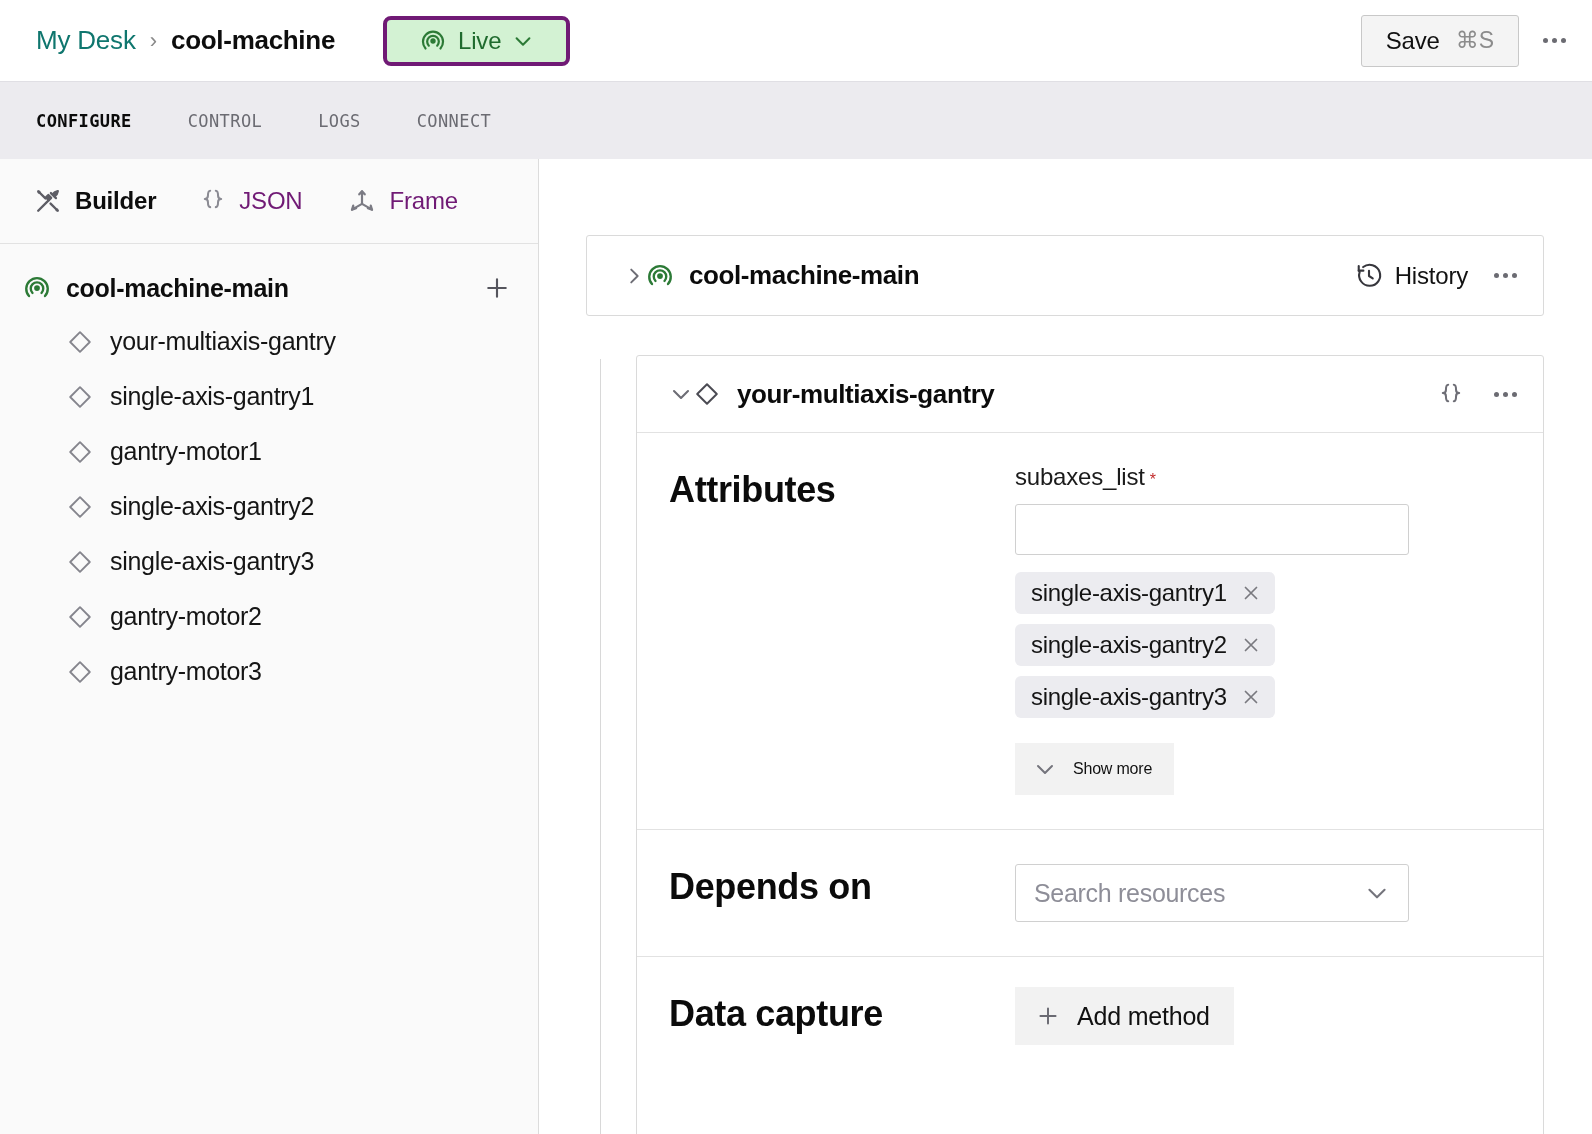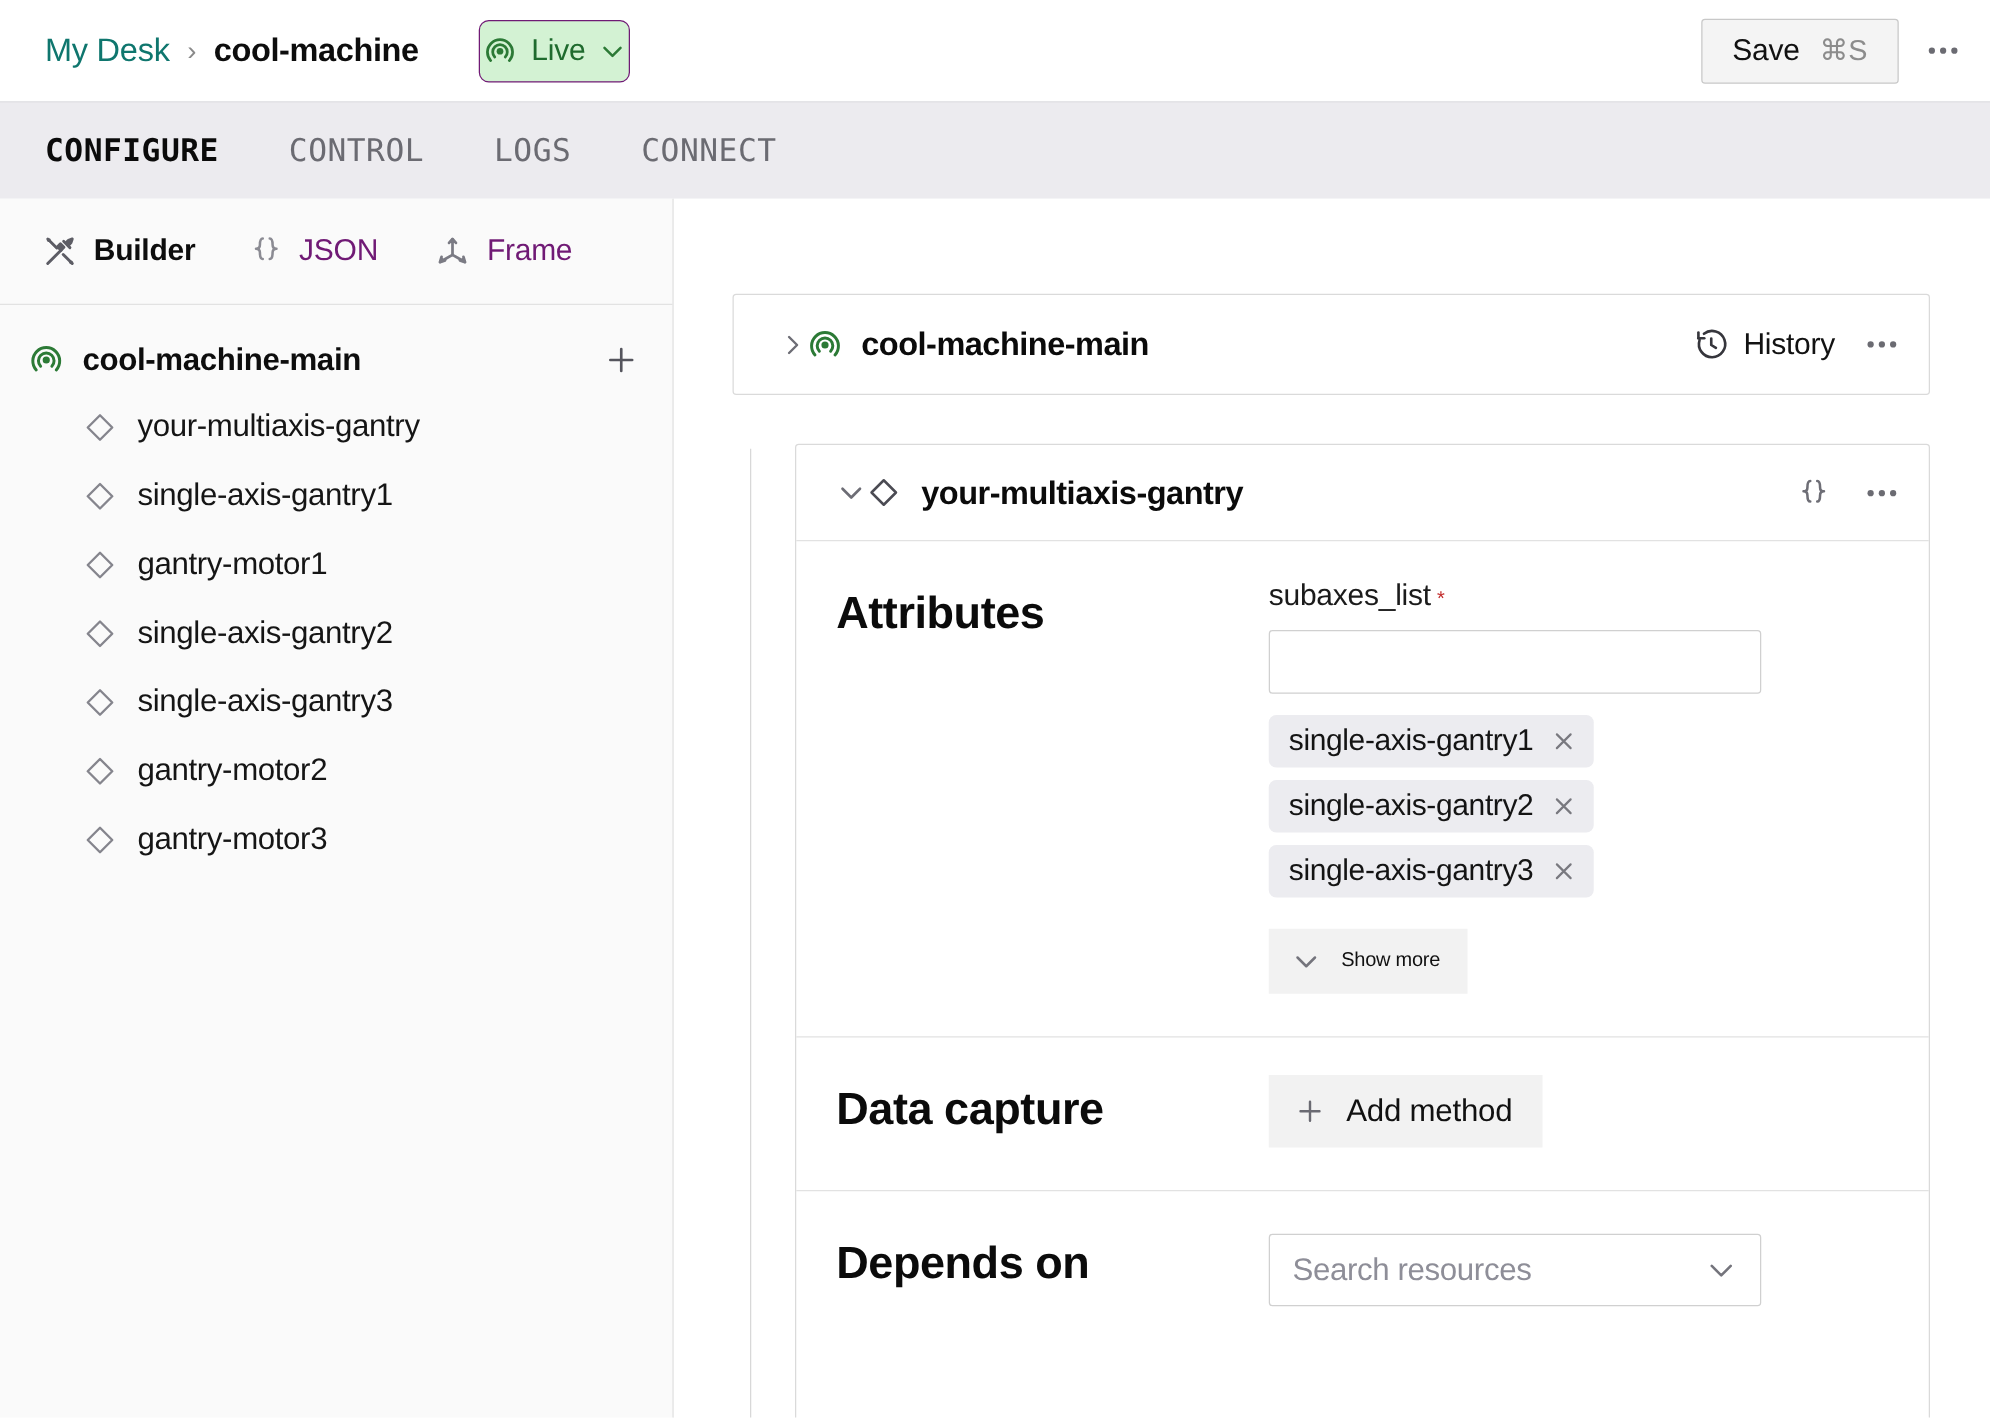--- a/index.html
+++ b/index.html
@@ -17,22 +17,22 @@
     background: #ffffff;
     display: flex; align-items: center;
   }
   .crumbs { display: flex; align-items: center; margin-left: 36px; gap: 14px; }
   .crumb-root { font-size: 26px; color: #0f766e; letter-spacing: -0.2px; }
   .crumb-sep { font-size: 22px; color: #8a8a8a; }
   .crumb-cur { font-size: 26px; font-weight: 700; color: #0d0d0d; letter-spacing: -0.3px; }
 
   .live-badge {
     margin-left: 48px;
-    height: 50px; padding: 0 2px;
-    background: #d3f2d3; border: 1px solid #701a75; border-radius: 8px;
+    height: 50px; padding: 0 32px;
+    background: #d3f2d3; border: 4px solid #701a75; border-radius: 8px;
     display: flex; align-items: center; gap: 11px;
   }
   .live-label { font-size: 24px; color: #1f6b2e; letter-spacing: -0.2px; }
 
   .topbar-right {
     margin-left: auto; margin-right: 22px;
     display: flex; align-items: center; gap: 20px;
   }
   .save-btn {
     height: 52px; padding: 0 24px;
@@ -46,21 +46,21 @@
 
   
   .tabstrip {
     position: absolute; left: 0; top: 81px; width: 1592px; height: 78px;
     background: #ecebef;
     border-top: 1px solid #e0dfe4;
     display: flex; align-items: center;
   }
   .tab {
     font-family: "DejaVu Sans Mono", monospace;
-    font-size: 25px; letter-spacing: 0.4px;
+    font-size: 17px; letter-spacing: 0.4px;
     color: #6b6b72; cursor: pointer;
   }
   .tab.active { color: #0b0b0b; font-weight: 700; }
   #tab0 { margin-left: 36px; }
   .tabstrip .tab + .tab { margin-left: 56px; }
 
   
   .sidebar {
     position: absolute; left: 0; top: 159px; width: 539px; height: 975px;
     background: #fafafa;
@@ -483,41 +483,41 @@
             <svg width="24" height="24" viewBox="0 0 24 24" fill="none" stroke="#74747c" stroke-width="2" stroke-linecap="round" stroke-linejoin="round">
                 <path d="M5 9l7 7 7-7"></path>
               </svg>
           </span>
           <span class="showmore-label">Show more</span>
         </button>
       </div>
     </div>
 
     <div class="row">
+      <div class="row-label">Depends on</div>
+      <div class="row-body">
+        <div class="select-box">
+          <span class="select-ph">Search resources</span>
+          <span class="select-chev">
+            <svg width="26" height="26" viewBox="0 0 24 24" fill="none" stroke="#74747c" stroke-width="1.9" stroke-linecap="round" stroke-linejoin="round">
+                <path d="M5 9l7 7 7-7"></path>
+              </svg>
+          </span>
+        </div>
+      </div>
+    </div>
+
+    <div class="row">
       <div class="row-label">Data capture</div>
       <div class="row-body">
         <button class="addmethod">
           <span>
             <svg width="26" height="26" viewBox="0 0 24 24" fill="none" stroke="#6a6a72" stroke-width="1.8" stroke-linecap="round">
                 <path d="M12 5v14M5 12h14"></path>
               </svg>
           </span>
           <span class="addmethod-label">Add method</span>
         </button>
       </div>
     </div>
 
-    <div class="row">
-      <div class="row-label">Depends on</div>
-      <div class="row-body">
-        <div class="select-box">
-          <span class="select-ph">Search resources</span>
-          <span class="select-chev">
-            <svg width="26" height="26" viewBox="0 0 24 24" fill="none" stroke="#74747c" stroke-width="1.9" stroke-linecap="round" stroke-linejoin="round">
-                <path d="M5 9l7 7 7-7"></path>
-              </svg>
-          </span>
-        </div>
-      </div>
-    </div>
-
   </div>
 </div>
 
 </body></html>

